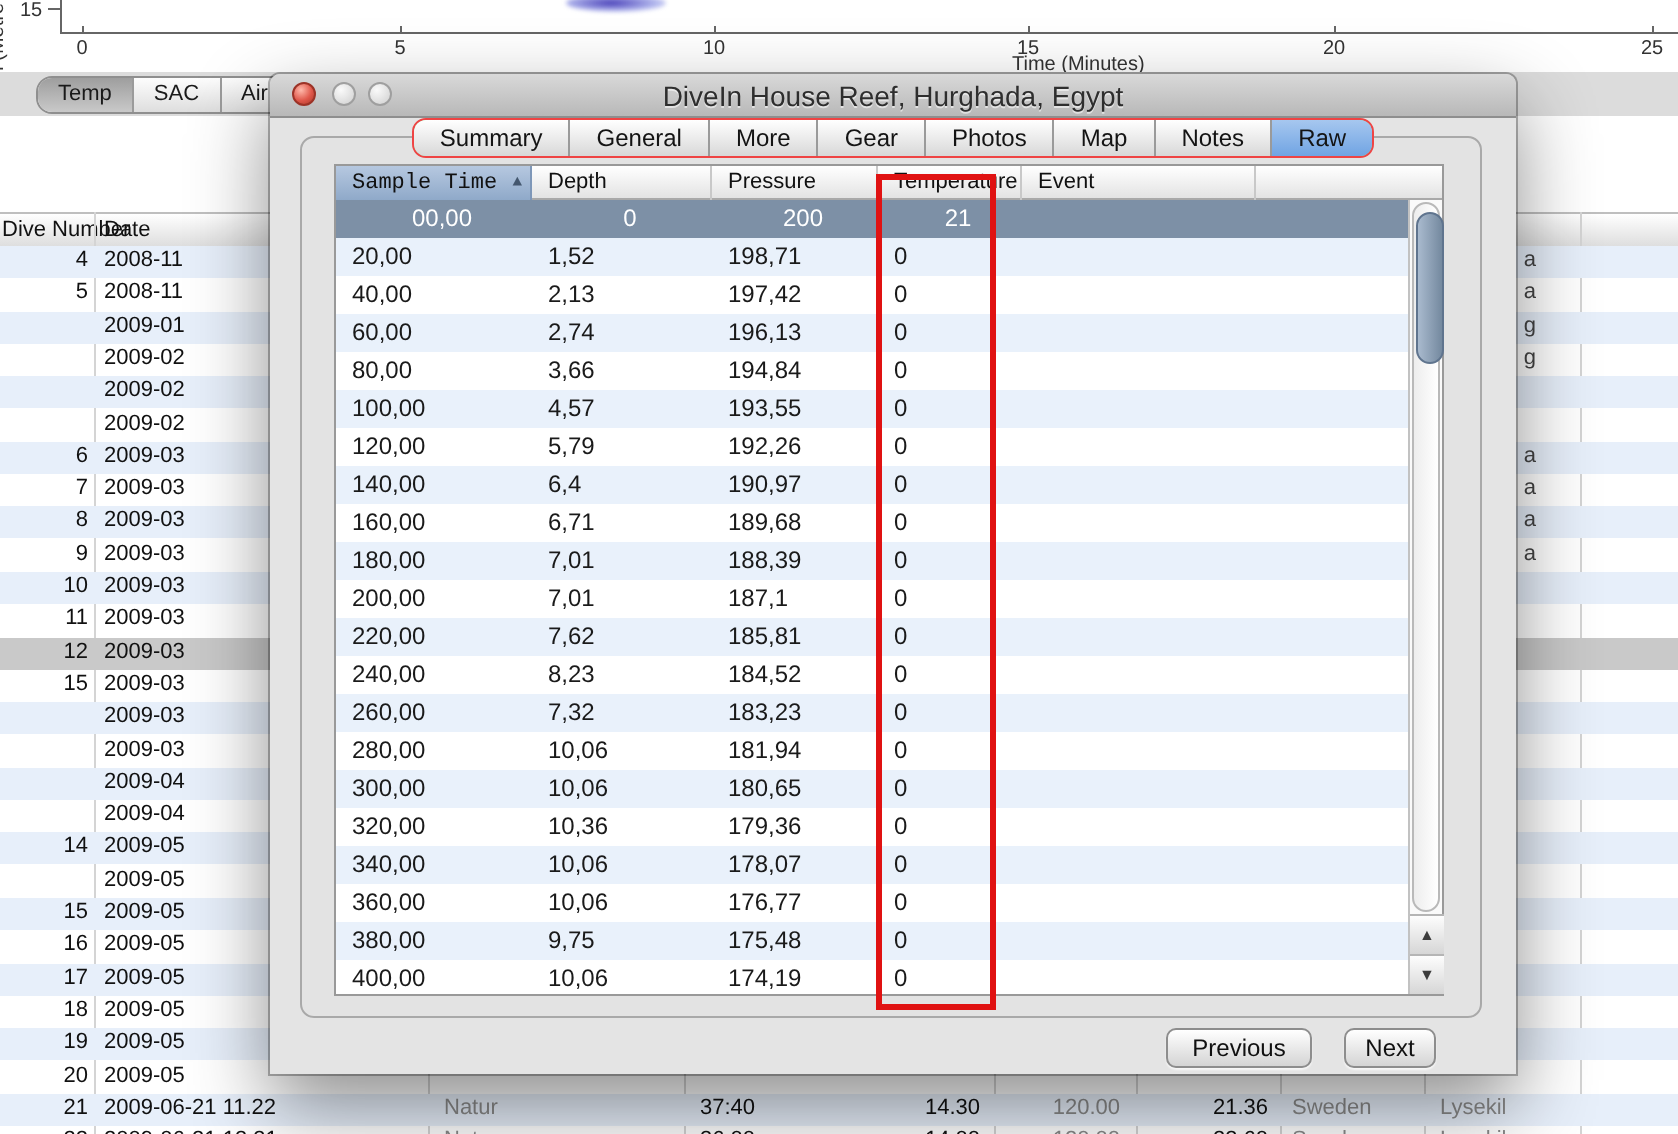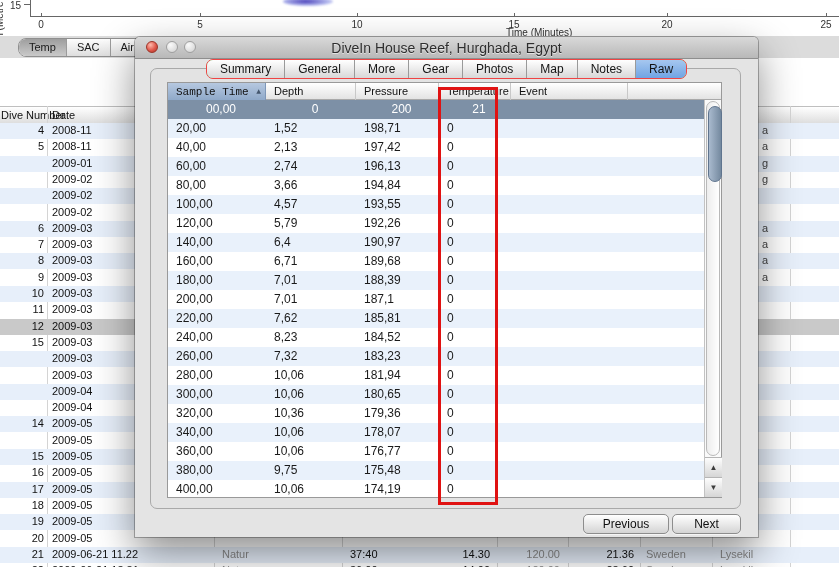--- a/index.html
+++ b/index.html
@@ -95,22 +95,22 @@
     background:linear-gradient(90deg,#ededed,#ffffff);box-sizing:border-box;}
   .vthumb{position:absolute;left:1px;top:4px;width:14px;height:76px;border-radius:7px;box-sizing:border-box;
     background:linear-gradient(90deg,#a9bace,#74899f);border:1px solid #5f748e;}
   .sbtn{position:absolute;left:0;width:17px;height:20px;background:linear-gradient(#fdfdfd,#d6d6d6);
     border-top:1px solid #b5b5b5;box-sizing:border-box;text-align:center;font-size:8px;color:#3c3c3c;line-height:20px;}
   .sbtn.up{top:357px;} .sbtn.down{top:377px;}
 
   .dlg-btn{position:absolute;height:20px;border:1px solid #8d8d8d;border-radius:5px;
     background:linear-gradient(#ffffff,#d4d4d4);font-size:12px;color:#111;text-align:center;line-height:19px;
     box-shadow:0 1px 1px rgba(255,255,255,.7);box-sizing:border-box;}
-  .btn-prev{left:448px;top:477px;width:86px;}
-  .btn-next{left:537px;top:477px;width:69px;}
+  .btn-prev{left:448px;top:477px;width:73px;}
+  .btn-next{left:537px;top:477px;width:46px;}
 
   
   .red-box{position:absolute;left:438px;top:87px;width:60px;height:418px;box-sizing:border-box;
     border:3px solid #e01212;z-index:20;}
 </style>
 </head>
 <body>
 
 <div id="screen">
 

